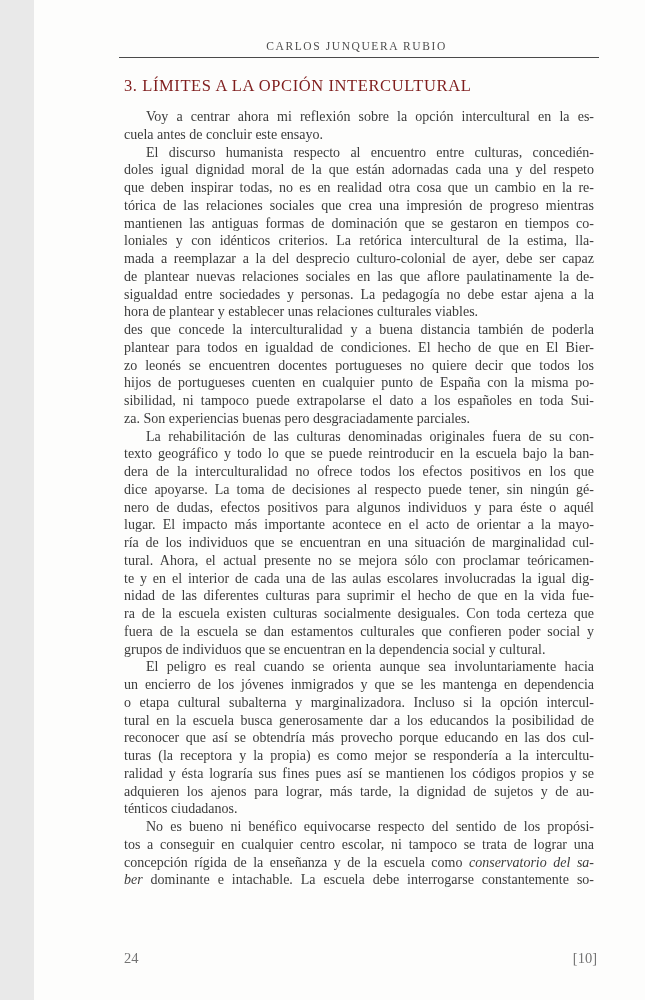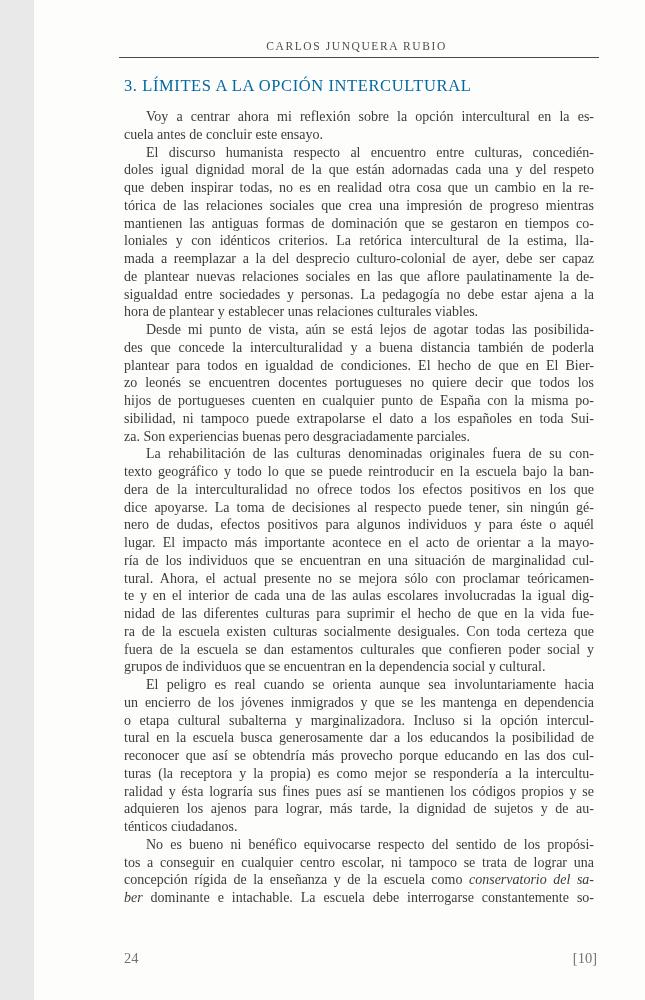--- a/index.html
+++ b/index.html
@@ -28,21 +28,21 @@
     position:absolute;
     top:57px;left:85px;width:480px;
     border-top:1.5px solid #4a4a4a;
     height:0;
   }
   .section-heading{
     position:absolute;
     top:76px;left:90px;width:470px;
     font-size:16.5px;
     letter-spacing:0.6px;
-    color:#0369a1;
+    color:#7f1d1d;
     font-weight:normal;
     margin:0;
   }
   .body-text{
     position:absolute;
     top:108px;left:90px;width:470px;
     font-size:14px;
     color:#3b3b3b;
   }
   .line{
@@ -80,21 +80,20 @@
       <div class="line indent">El discurso humanista respecto al encuentro entre culturas, concedién-</div>
       <div class="line">doles igual dignidad moral de la que están adornadas cada una y del respeto</div>
       <div class="line">que deben inspirar todas, no es en realidad otra cosa que un cambio en la re-</div>
       <div class="line">tórica de las relaciones sociales que crea una impresión de progreso mientras</div>
       <div class="line">mantienen las antiguas formas de dominación que se gestaron en tiempos co-</div>
       <div class="line">loniales y con idénticos criterios. La retórica intercultural de la estima, lla-</div>
       <div class="line">mada a reemplazar a la del desprecio culturo-colonial de ayer, debe ser capaz</div>
       <div class="line">de plantear nuevas relaciones sociales en las que aflore paulatinamente la de-</div>
       <div class="line">sigualdad entre sociedades y personas. La pedagogía no debe estar ajena a la</div>
       <div class="line parend">hora de plantear y establecer unas relaciones culturales viables.</div>
-      <div class="line indent">Desde mi punto de vista, aún se está lejos de agotar todas las posibilida-</div>
       <div class="line">des que concede la interculturalidad y a buena distancia también de poderla</div>
       <div class="line">plantear para todos en igualdad de condiciones. El hecho de que en El Bier-</div>
       <div class="line">zo leonés se encuentren docentes portugueses no quiere decir que todos los</div>
       <div class="line">hijos de portugueses cuenten en cualquier punto de España con la misma po-</div>
       <div class="line">sibilidad, ni tampoco puede extrapolarse el dato a los españoles en toda Sui-</div>
       <div class="line parend">za. Son experiencias buenas pero desgraciadamente parciales.</div>
       <div class="line indent">La rehabilitación de las culturas denominadas originales fuera de su con-</div>
       <div class="line">texto geográfico y todo lo que se puede reintroducir en la escuela bajo la ban-</div>
       <div class="line">dera de la interculturalidad no ofrece todos los efectos positivos en los que</div>
       <div class="line">dice apoyarse. La toma de decisiones al respecto puede tener, sin ningún gé-</div>

